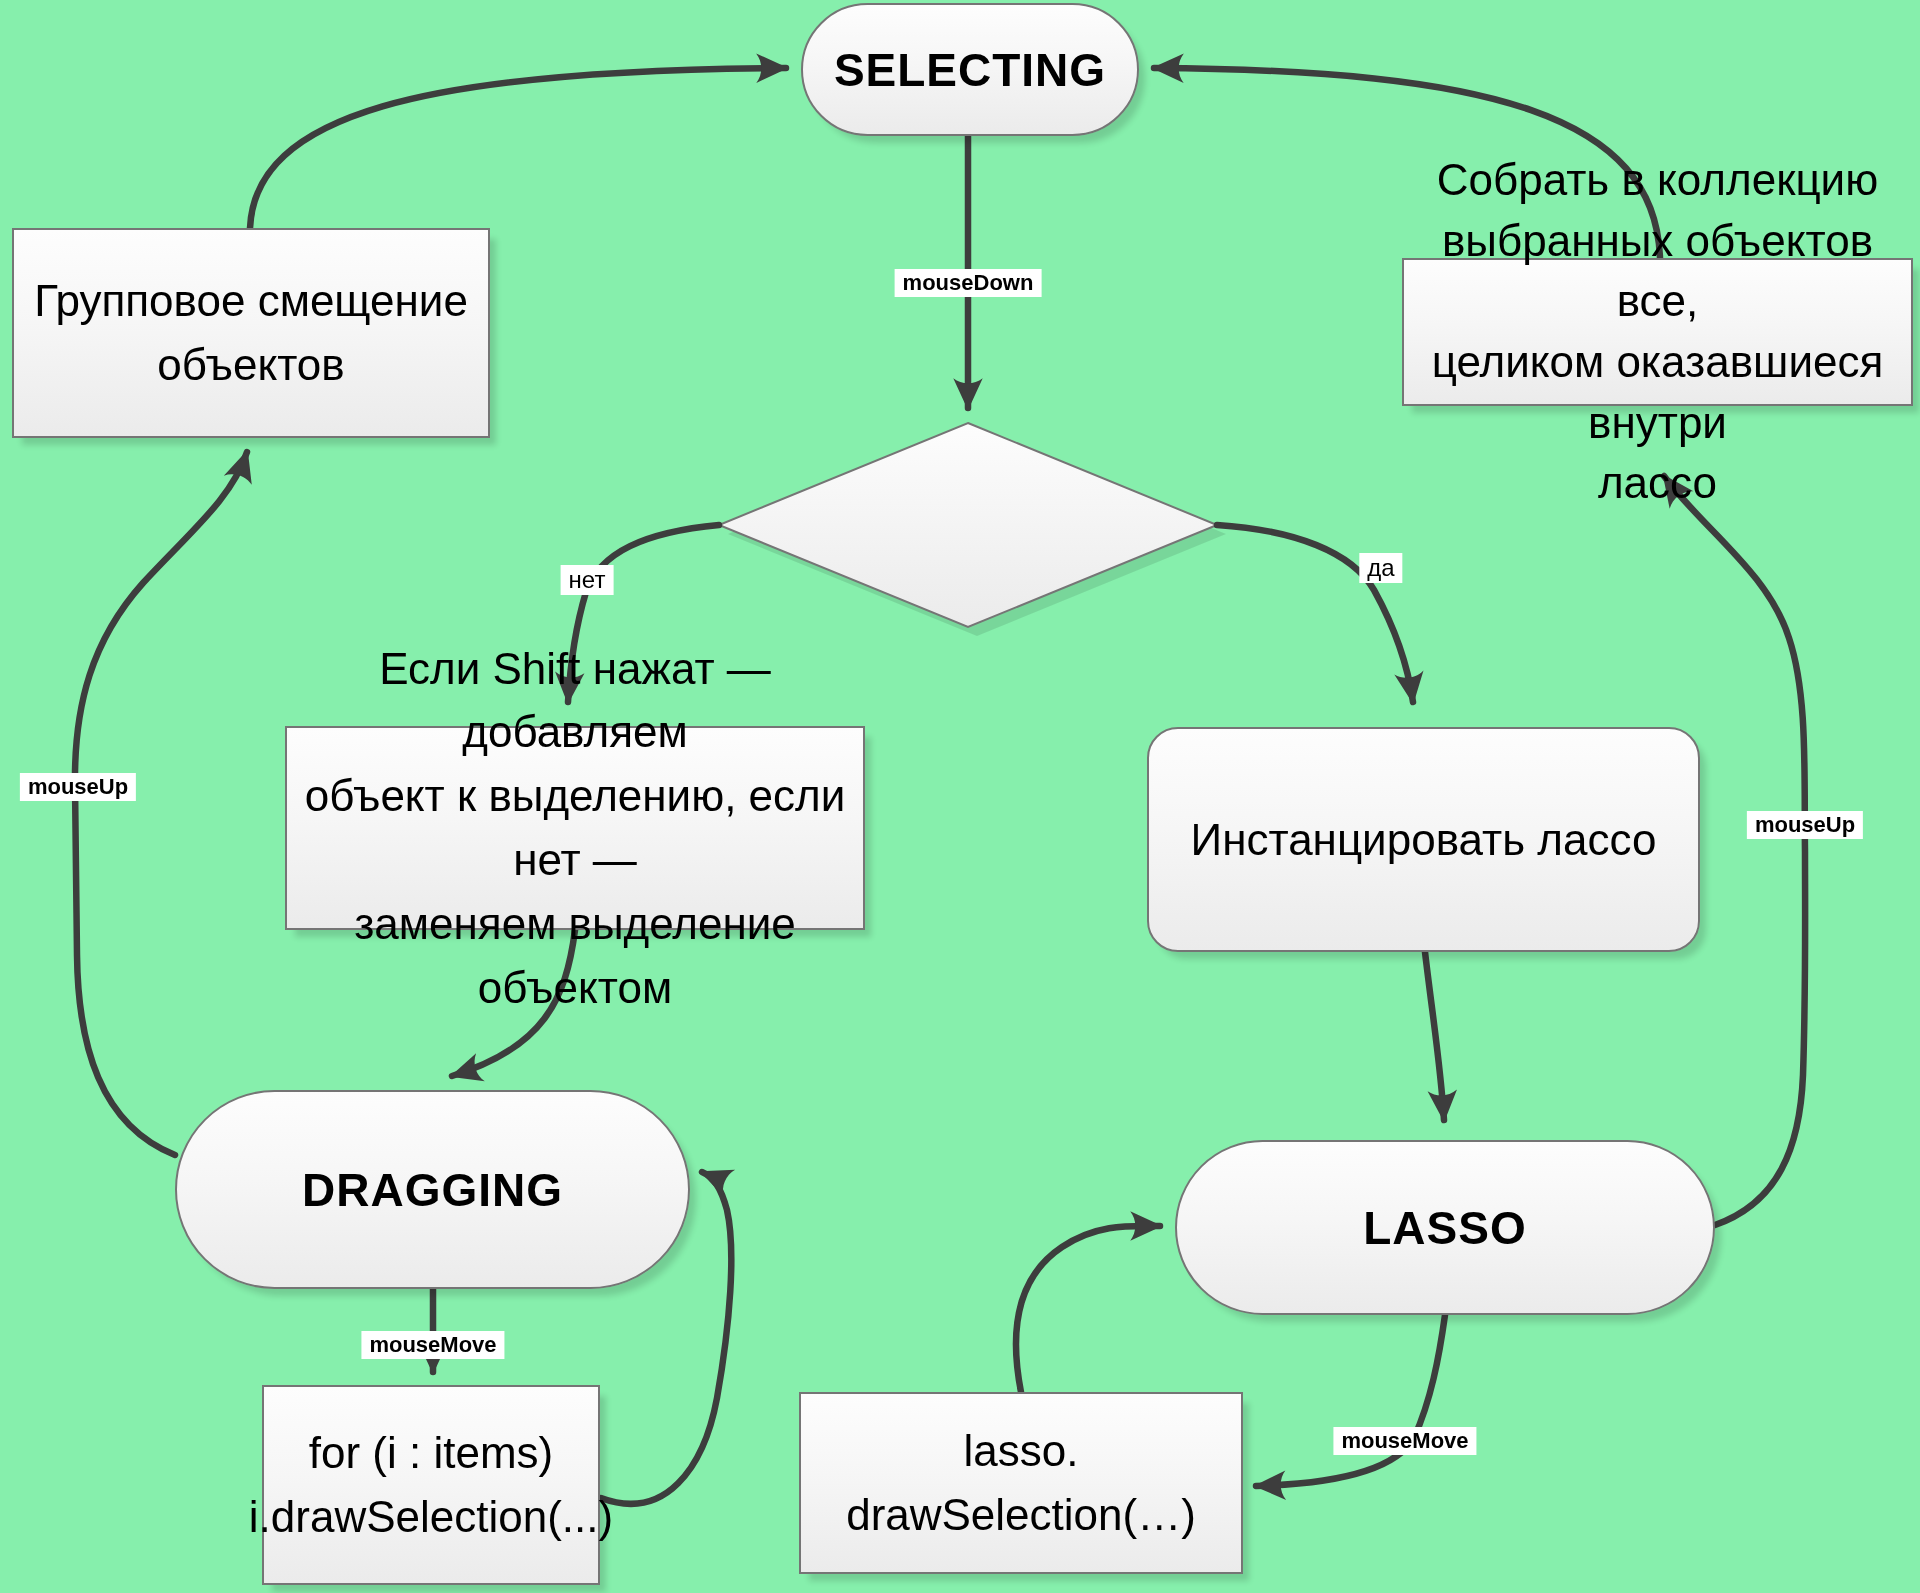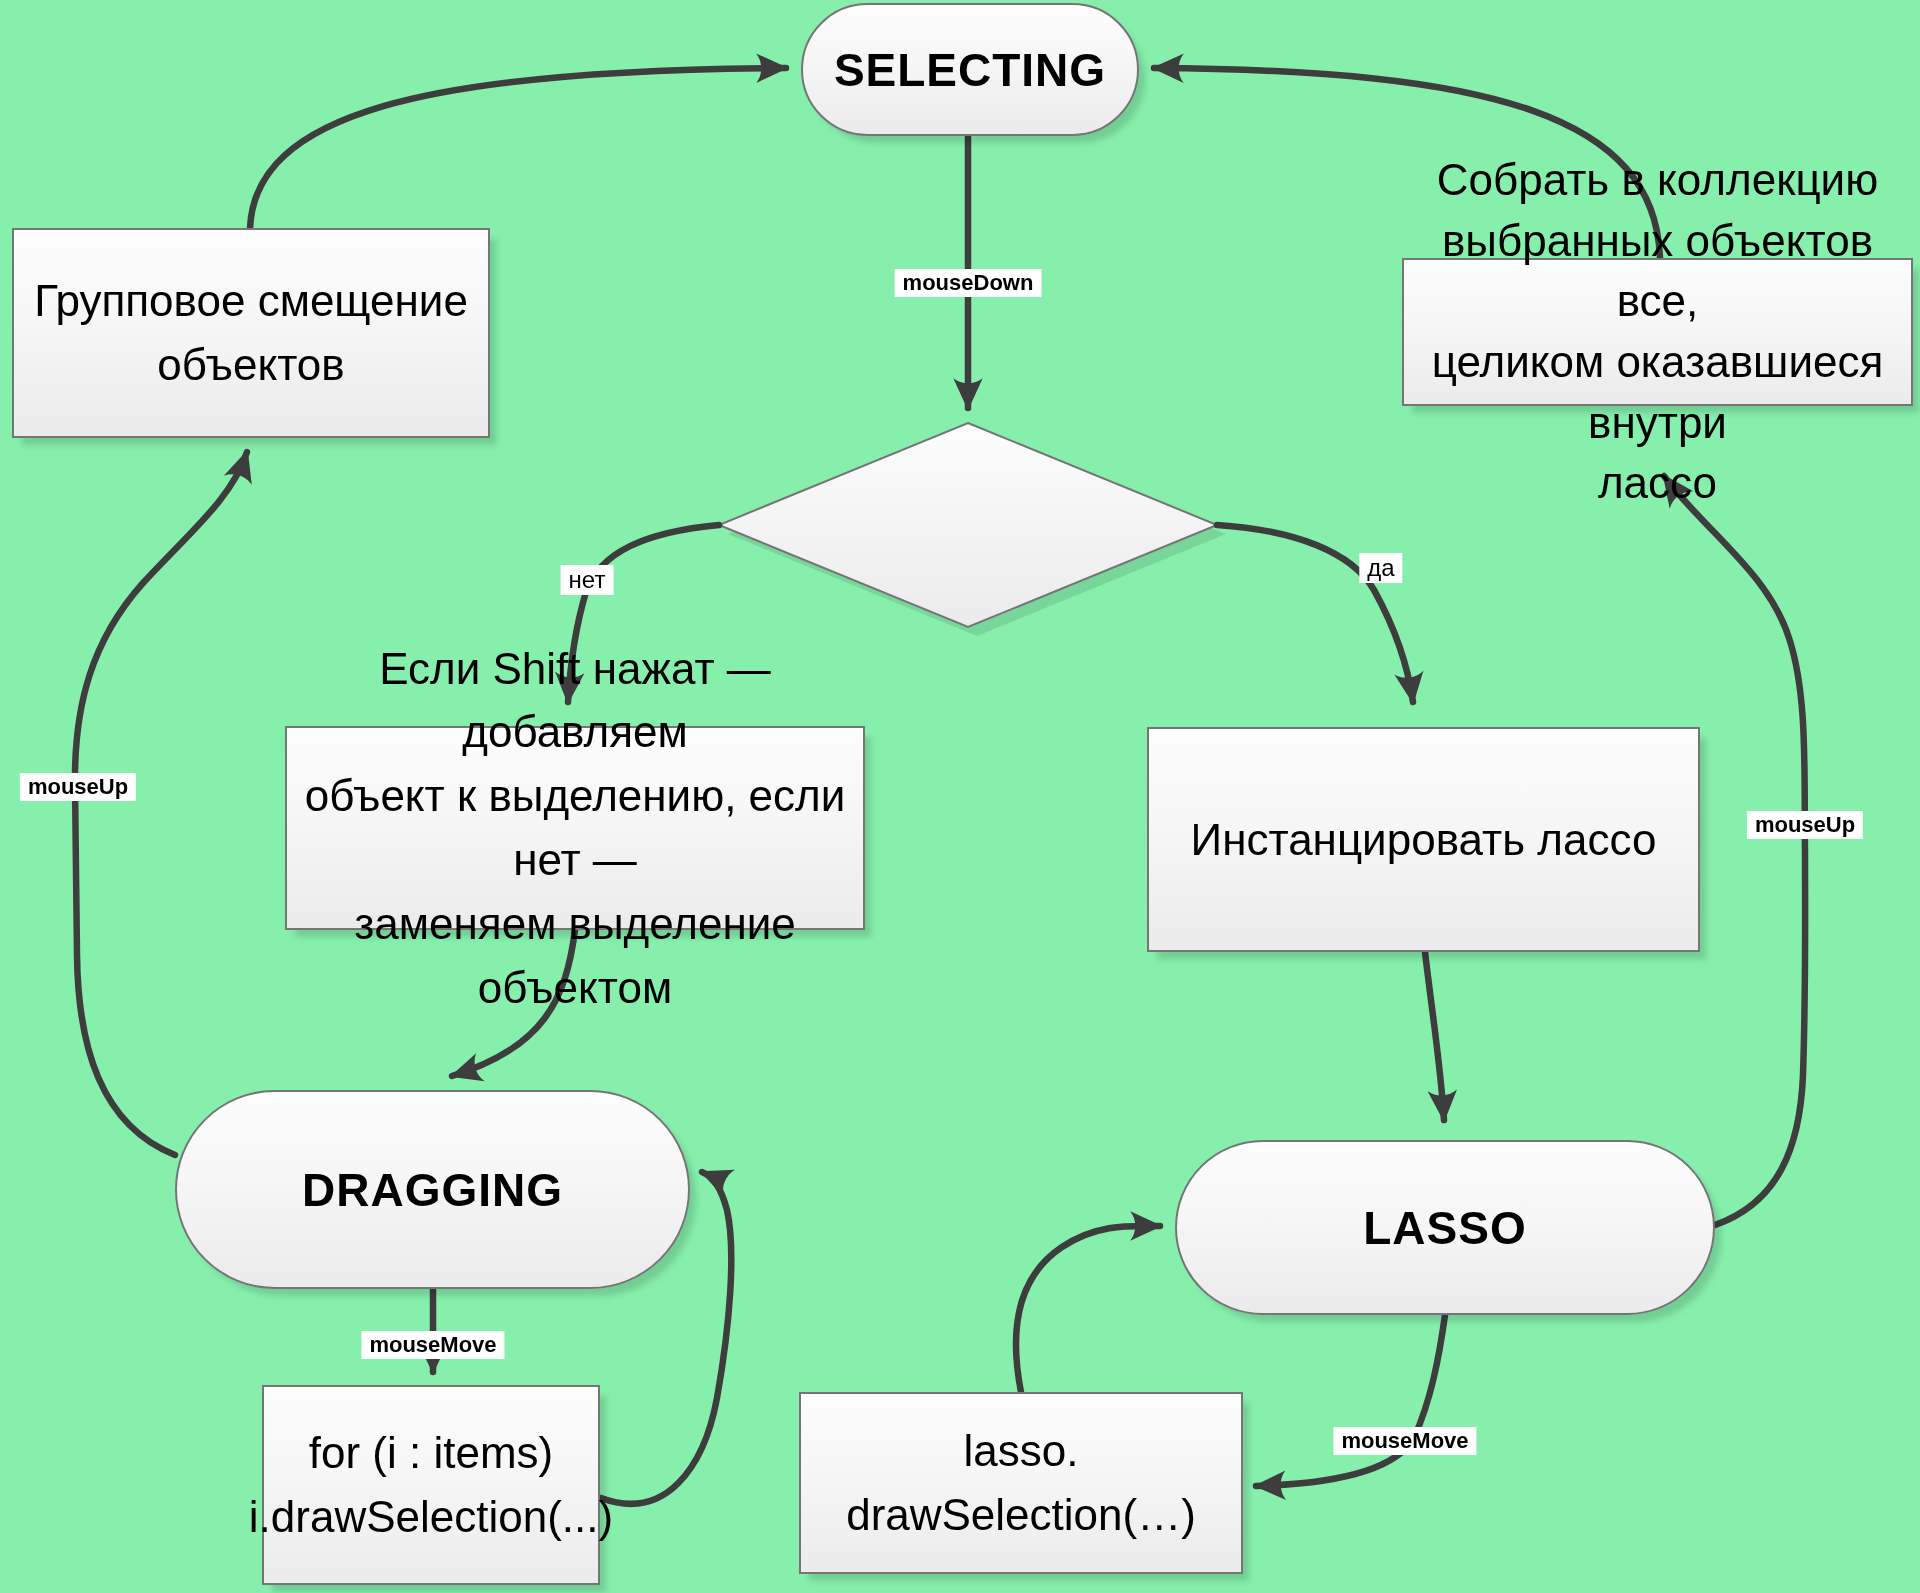--- a/index.html
+++ b/index.html
@@ -101,21 +101,21 @@
 целиком оказавшиеся внутри
 лассо</span>
   </div>
 
   <div class="node process" style="left:285px;top:726px;width:580px;height:204px;">
     <span class="node-label">Если Shift нажат — добавляем
 объект к выделению, если нет —
 заменяем выделение объектом</span>
   </div>
 
-  <div class="node process" style="left:1147px;top:727px;width:553px;height:225px;">
+  <div class="node process" style="left:1147px;top:727px;width:553px;height:225px;border-radius:31px;">
     <span class="node-label">Инстанцировать лассо</span>
   </div>
 
   <div class="node process" style="left:262px;top:1385px;width:338px;height:200px;">
     <span class="node-label">for (i : items)
 i.drawSelection(...)</span>
   </div>
 
   <div class="node process" style="left:799px;top:1392px;width:444px;height:182px;">
     <span class="node-label">lasso. drawSelection(…)</span>

